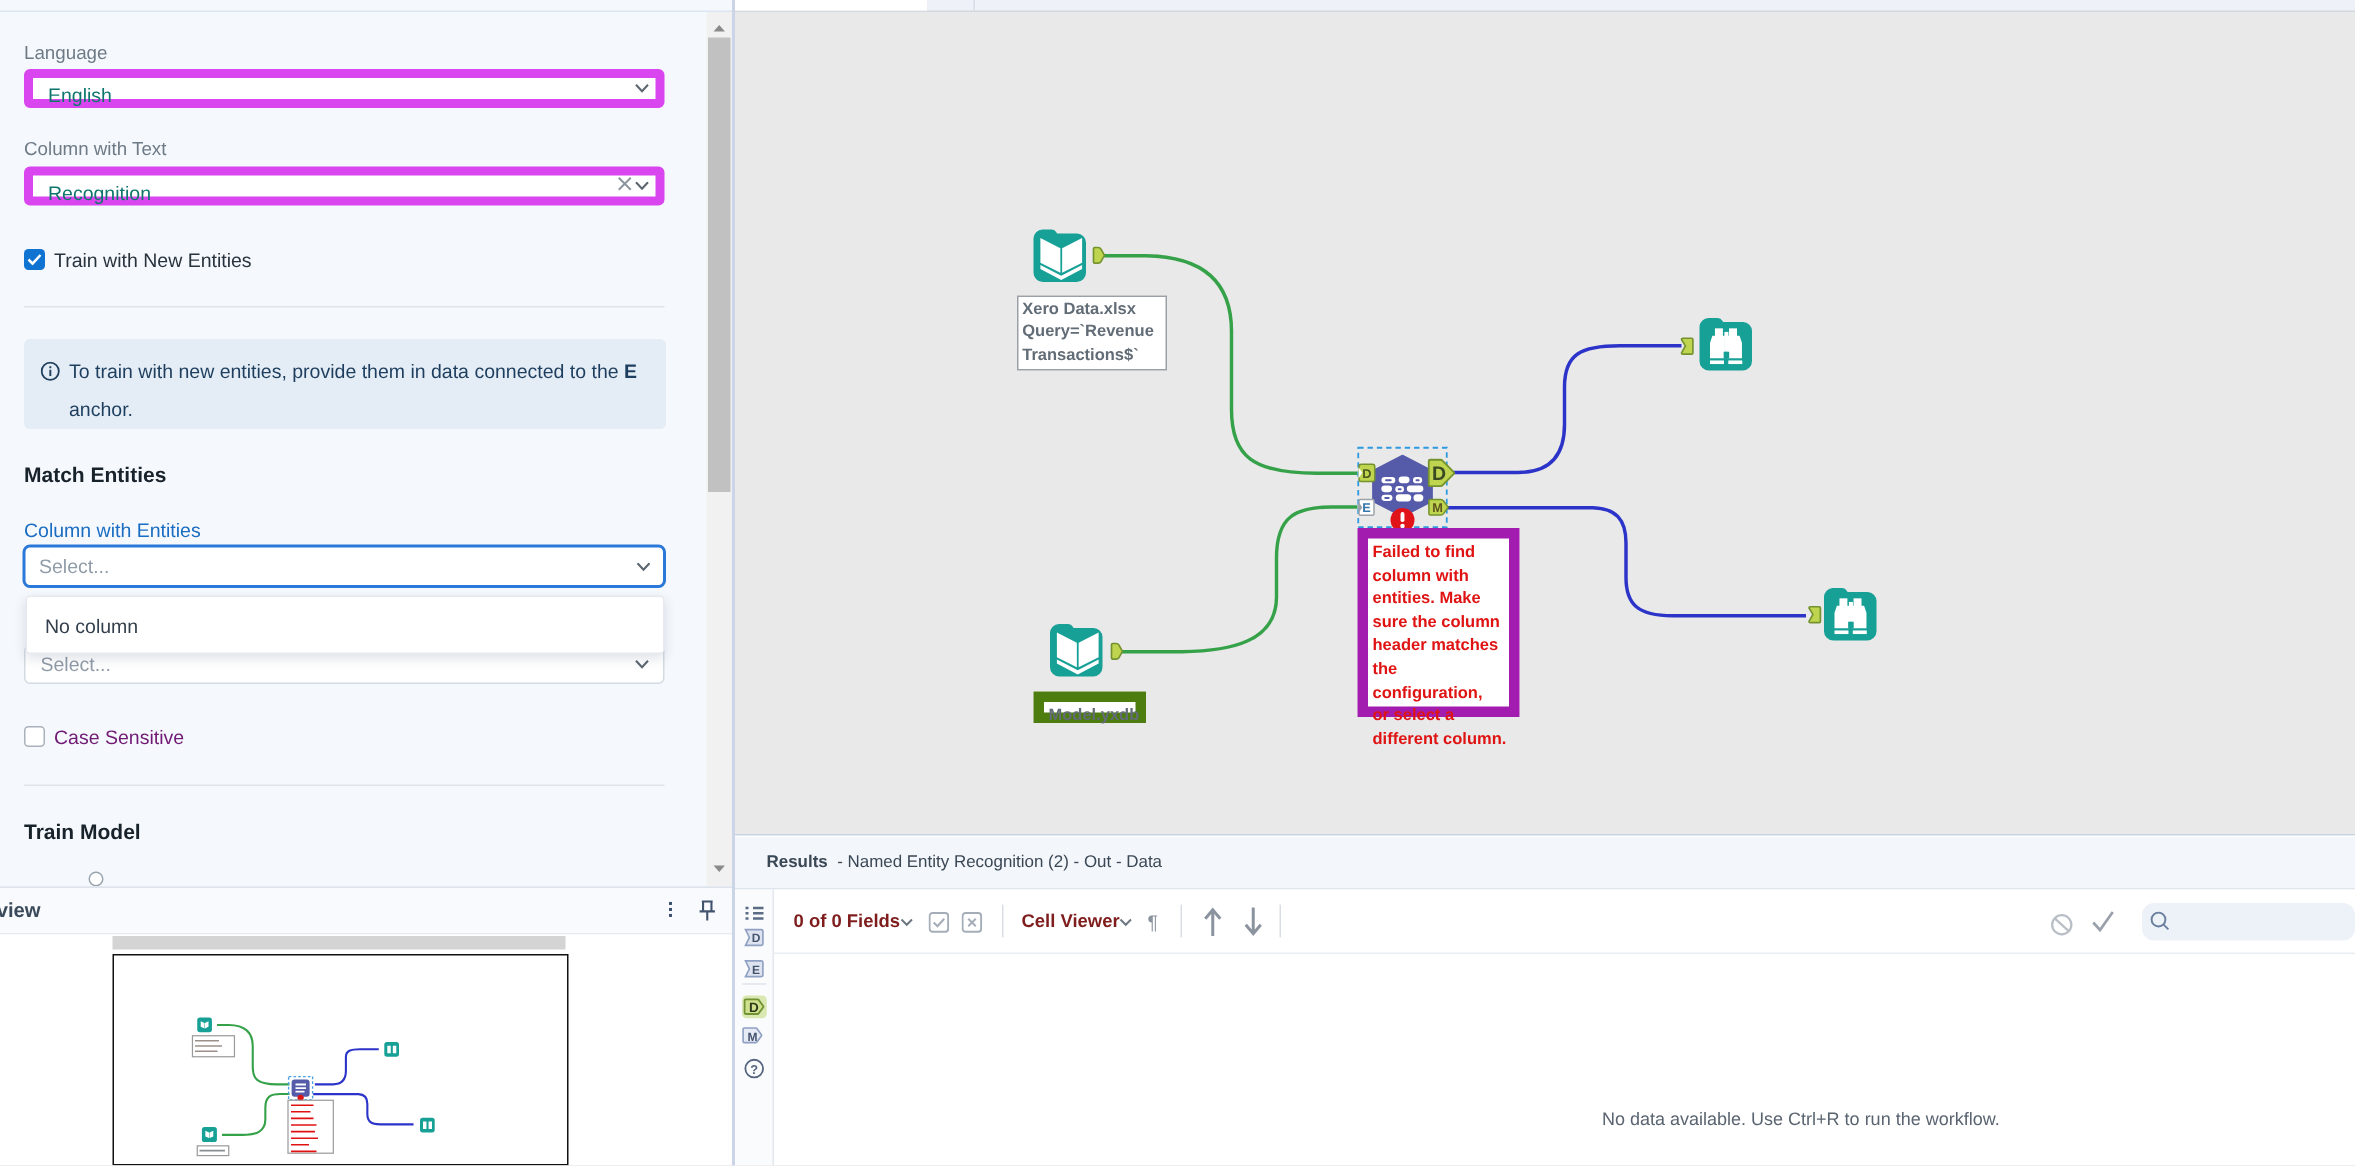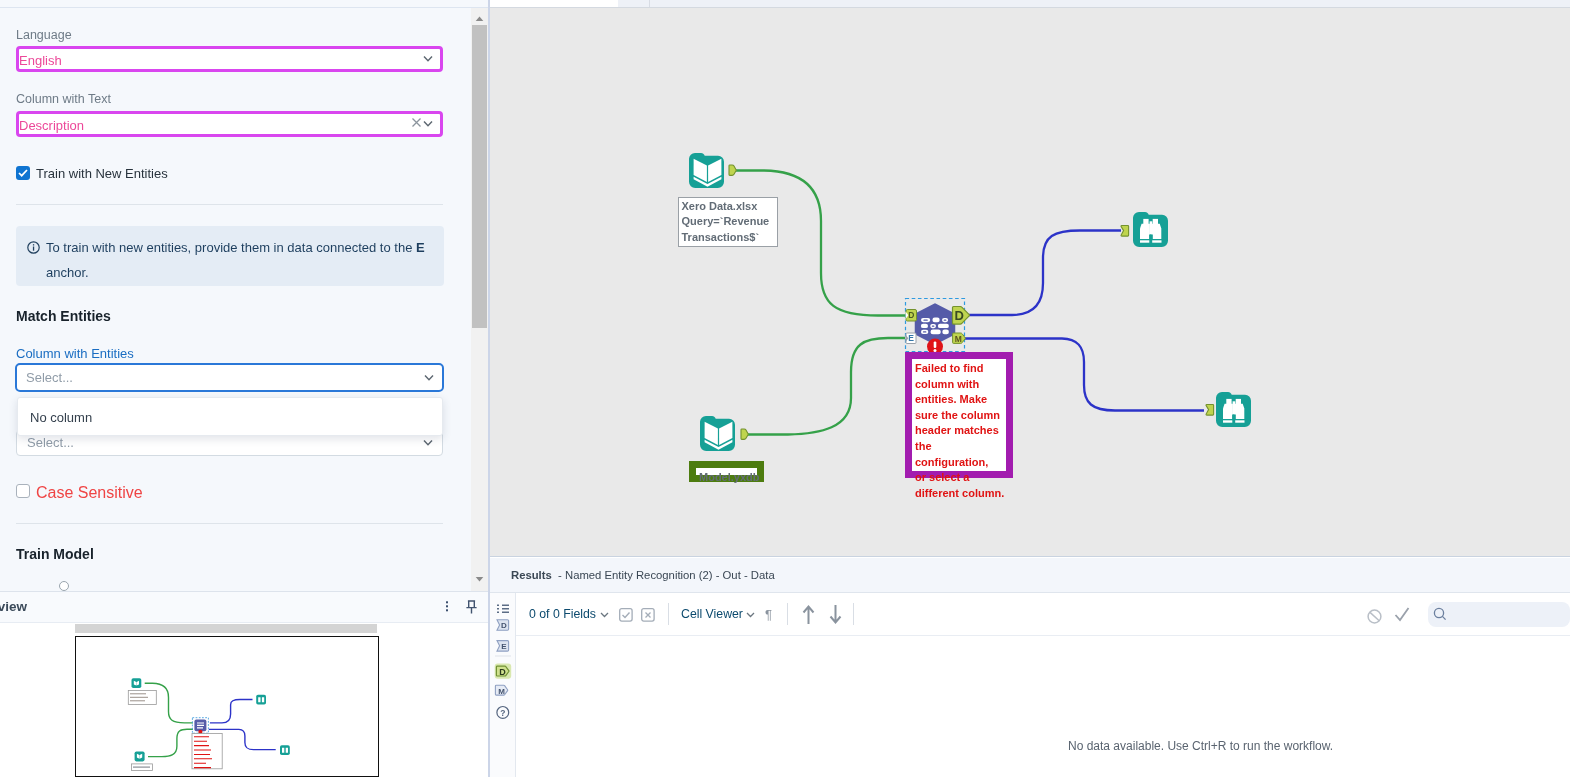--- a/index.html
+++ b/index.html
@@ -6,22 +6,22 @@
   html,body { width:1570px; height:777px; overflow:hidden; background:#e9e9e9;
     font-family:"Liberation Sans", sans-serif; }
   .abs { position:absolute; }
   #stage { position:relative; width:1570px; height:689px; }
 
   
   #topsliver { left:0; top:0; width:488px; height:8px; background:#f5f8fc; border-bottom:1px solid #dde5f0; }
   #cfg { left:0; top:8px; width:488px; height:583px; background:#f5f8fc; overflow:hidden; }
   #cfg .lbl { position:absolute; left:16px; font-size:12.5px; color:#6e7b87; }
   #cfg .sel { position:absolute; left:16px; width:427px; height:26px; background:#fff;
-      border:3px solid #d946ef; border-radius:4px; font-size:13px; color:#ec4899;
-      line-height:24px; padding-left:0; }
+      border:6px solid #d946ef; border-radius:4px; font-size:13px; color:#0f766e;
+      line-height:24px; padding-left:10px; }
   .chev { position:absolute; width:10px; height:6px; }
   .hr { position:absolute; left:16px; width:427px; height:1px; background:#dee4ea; }
   #cfgsb { left:471px; top:8px; width:17px; height:583px; background:#f1f1f1; }
   #cfgsb .thumb { position:absolute; left:1px; top:17px; width:15px; height:303px; background:#c1c1c1; }
   #divider { left:488px; top:0; width:2px; height:777px; background:#ccd5e8; }
 
   
   #ovh { left:0; top:592px; width:488px; height:31px; background:#f8fafd; border-bottom:1px solid #e7ecf3; overflow:hidden; }
   #ovbody { left:0; top:623px; width:488px; height:154px; background:#ffffff; overflow:hidden; }
 
@@ -30,36 +30,36 @@
   #tabwhite { left:490px; top:0; width:128px; height:7px; background:#ffffff; }
   #tabline { left:649px; top:0; width:1px; height:7px; background:#d8dce4; }
   #canvas { left:490px; top:8px; width:1080px; height:548px; background:#e9e9e9; }
 
   
   #res { left:490px; top:556px; width:1080px; height:221px; background:#fff; border-top:1px solid #c9d3e0; }
   #reshead { position:absolute; left:0; top:1px; width:1080px; height:35px; background:#f3f6fb;
       border-bottom:1px solid #dfe5ed; font-size:11.3px; color:#3a4754; line-height:34px; }
   #resstrip { position:absolute; left:0; top:36px; width:26px; height:184px; background:#fafbfd; border-right:1px solid #e3e8ef; }
   #restoolbar { position:absolute; left:26px; top:36px; width:1054px; height:43px; background:#fff; border-bottom:1px solid #e9edf3; }
-  .tbtext { position:absolute; font-size:12.3px; color:#0c4a6e; top:0; line-height:43px; }
+  .tbtext { position:absolute; font-size:12.3px; color:#7f1d1d; top:0; line-height:43px;font-weight:bold; }
   .tbdiv { position:absolute; top:10px; width:1px; height:22px; background:#d9dee5; }
   #nodata { position:absolute; font-size:12px; color:#5a6470; }
 </style>
 </head>
 <body>
 <div id="stage">
   <div class="abs" id="topsliver"></div>
   <div class="abs" id="cfg">
     <div class="lbl" style="top:20px">Language</div>
     <div class="sel" style="top:38px">English</div>
     <svg class="chev" style="left:423px;top:48px" viewBox="0 0 10 6">
         <path d="M1 0.5 L5 4.8 L9 0.5" fill="none" stroke="#5c6670" stroke-width="1.4"></path>
       </svg>
     <div class="lbl" style="top:84px">Column with Text</div>
-    <div class="sel" style="top:103px">Description</div>
+    <div class="sel" style="top:103px">Recognition</div>
     <svg class="abs" style="left:411px;top:109px" width="11" height="11" viewBox="0 0 11 11">
         <path d="M1.5 1.5 L9.5 9.5 M9.5 1.5 L1.5 9.5" stroke="#8b949d" stroke-width="1.3"></path>
       </svg>
     <svg class="chev" style="left:423px;top:113px" viewBox="0 0 10 6">
         <path d="M1 0.5 L5 4.8 L9 0.5" fill="none" stroke="#5c6670" stroke-width="1.4"></path>
       </svg>
     <div class="abs" style="left:16px;top:158px;width:14px;height:14px;background:#0f74d1;border-radius:3px"></div>
     <svg class="abs" style="left:18px;top:161px" width="10" height="8" viewBox="0 0 10 8">
         <path d="M1 4 L3.7 6.7 L9 1" fill="none" stroke="#fff" stroke-width="1.7"></path>
       </svg>
@@ -77,21 +77,21 @@
     <div class="abs" style="left:16px;top:422px;width:427px;height:26px;background:#fff;border:1px solid #d3dbe2;border-radius:4px;font-size:13px;color:#909ca8;line-height:24px;padding-left:10px">Select...</div>
     <svg class="chev" style="left:423px;top:432px" viewBox="0 0 10 6">
         <path d="M1 0.5 L5 4.8 L9 0.5" fill="none" stroke="#5c6670" stroke-width="1.4"></path>
       </svg>
     <div class="abs" style="left:15px;top:355px;width:429px;height:29px;background:#fff;border:2px solid #2a78d8;border-radius:5px;font-size:13px;color:#909ca8;line-height:25px;padding-left:9px">Select...</div>
     <svg class="chev" style="left:424px;top:367px" viewBox="0 0 10 6">
         <path d="M1 0.5 L5 4.8 L9 0.5" fill="none" stroke="#5c6670" stroke-width="1.4"></path>
       </svg>
     <div class="abs" style="left:17px;top:389px;width:426px;height:39px;background:#fff;border:1px solid #e6eaef;border-radius:3px;box-shadow:0 3px 8px rgba(40,60,90,0.14);font-size:13px;color:#333f4c;line-height:39px;padding-left:12px">No column</div>
     <div class="abs" style="left:16px;top:476px;width:14px;height:14px;background:#fff;border:1.5px solid #a9b2bc;border-radius:3px"></div>
-    <div class="abs" style="left:36px;top:476px;font-size:16px;color:#ef4444">Case Sensitive</div>
+    <div class="abs" style="left:36px;top:476px;font-size:13px;color:#701a75">Case Sensitive</div>
     <div class="hr" style="top:515px"></div>
     <div class="abs" style="left:16px;top:538px;font-size:14px;font-weight:bold;color:#18222b">Train Model</div>
     <div class="abs" style="left:59px;top:573px;width:10px;height:10px;border:1.4px solid #9aa5ae;border-radius:50%;background:#fff"></div>
   </div>
   <div class="abs" id="cfgsb">
       <div class="thumb"></div>
     <svg class="abs" style="left:0;top:0" width="17" height="583">
       <path d="M4.7 13 L8.5 8.6 L12.3 13 Z" fill="#8a8a8a"></path>
       <path d="M4.7 569 L8.5 573.4 L12.3 569 Z" fill="#8a8a8a"></path>
     </svg>

